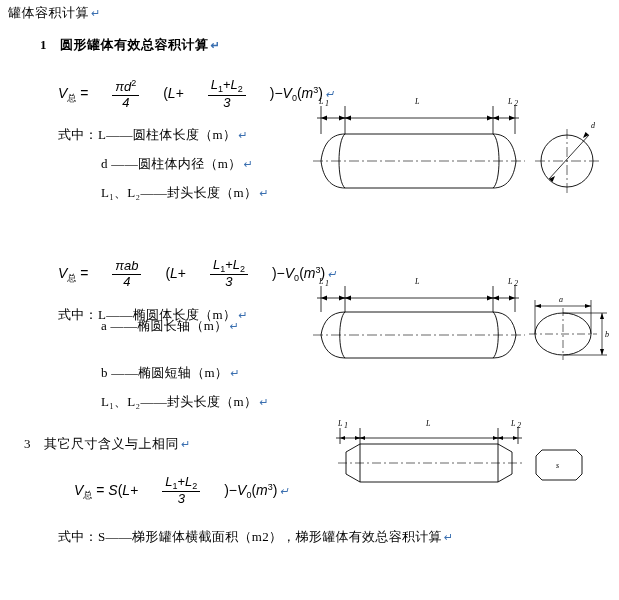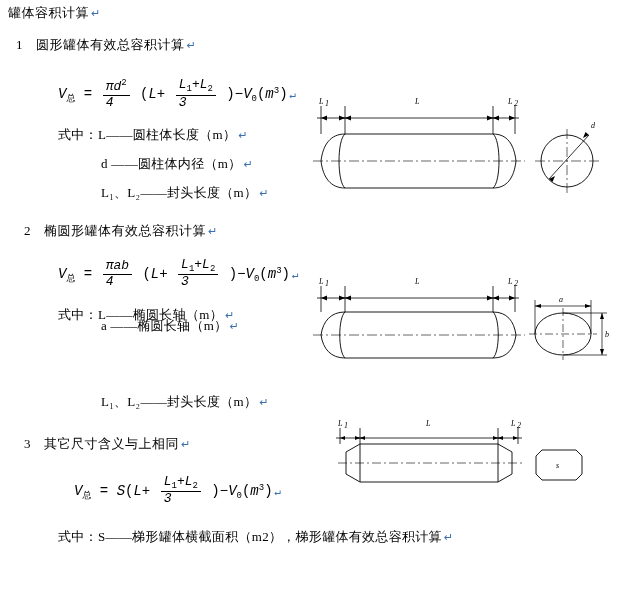--- a/index.html
+++ b/index.html
@@ -36,30 +36,30 @@
     position: absolute;
     font-size: 13px;
     letter-spacing: 0.5px;
   }
   .sec-num {
     display: inline-block;
     width: 20px;
   }
   .formula {
     position: absolute;
-    font-family: Liberation Mono, monospace;
+    font-family: Liberation Sans, sans-serif;
     font-size: 14px;
     font-style: italic;
     white-space: nowrap;
   }
   .frac {
     display: inline-block;
     vertical-align: middle;
-    text-align: left;
-    margin: 0 2px;
+    text-align: center;
+    margin: 0 20px;
   }
   .frac .num {
     display: block;
     border-bottom: 1px solid #000;
     padding: 0 3px;
     font-size: 13px;
     line-height: 1.15;
   }
   .frac .den {
     display: block;
@@ -103,21 +103,21 @@
 </style>
 </head>
 <body>
 
 <div class="page">
 
   <div class="doc-title">
     <span>罐体容积计算</span><span class="pilcrow">↵</span>
   </div>
 
-  <div class="section-head" style="left:16px; top:36px;">
+  <div class="section-head" style="left:40px; top:36px;font-weight:bold;">
     <span class="sec-num">1</span><span>圆形罐体有效总容积计算</span><span class="pilcrow">↵</span>
   </div>
 
   <div class="formula" style="left:58px; top:78px;">
     <span>V</span><span class="sub">总</span>
     <span class="upr">=</span>
     <span class="frac">
       <span class="num"><span>πd</span><span class="sup">2</span></span>
       <span class="den">4</span>
     </span>
@@ -193,44 +193,44 @@
     <g fill="none" stroke="#000" stroke-width="0.8">
       <line x1="244" y1="87" x2="284" y2="43"></line>
     </g>
     <g fill="#000" stroke="none">
       <polygon points="244,87 250,84 247.5,90"></polygon>
       <polygon points="284,43 278,46 280.5,40"></polygon>
     </g>
     <text class="dim" x="286" y="36">d</text>
   </svg>
 
-  <div class="section-head" style="left:24px; top:222px;">
-    <span class="sec-num">2</span><span>椭圆形罐体有效总容积计算</span><span class="pilcrow">↵</span>
-  </div>
 
   <div class="formula" style="left:58px; top:258px;">
     <span>V</span><span class="sub">总</span>
     <span class="upr">=</span>
     <span class="frac">
       <span class="num">πab</span>
       <span class="den">4</span>
     </span>
     <span class="upr">(</span><span>L</span><span class="upr">+</span>
     <span class="frac">
       <span class="num"><span>L</span><span class="sub">1</span><span class="upr">+</span><span>L</span><span class="sub">2</span></span>
       <span class="den">3</span>
     </span>
     <span class="upr">)</span><span class="upr">−</span><span>V</span><span class="sub">0</span><span class="upr">(</span><span>m</span><span class="sup">3</span><span class="upr">)</span><span class="pilcrow">↵</span>
   </div>
 
   <div class="where-line" style="left:58px; top:306px;">
-    <span>式中：</span><span>L——椭圆长轴（m）</span><span class="pilcrow">↵</span>
+    <span>式中：</span><span>L——椭圆体长度（m）</span><span class="pilcrow">↵</span>
   </div>
   <div class="where-line" style="left:101px; top:317px;">
     <span>a ——椭圆长轴（m）</span><span class="pilcrow">↵</span>
+  </div>
+  <div class="where-line" style="left:101px; top:364px;">
+    <span>b ——椭圆短轴（m）</span><span class="pilcrow">↵</span>
   </div>
   <div class="where-line" style="left:101px; top:393px;">
     <span>L₁、L₂——封头长度（m）</span><span class="pilcrow">↵</span>
   </div>
 
   <svg class="fig" style="left:305px; top:272px;" width="310" height="110" viewBox="0 0 310 110">
     <g fill="none" stroke="#000" stroke-width="0.8">
       <line x1="16" y1="14" x2="16" y2="40"></line>
       <line x1="40" y1="14" x2="40" y2="40"></line>
       <line x1="188" y1="14" x2="188" y2="40"></line>

